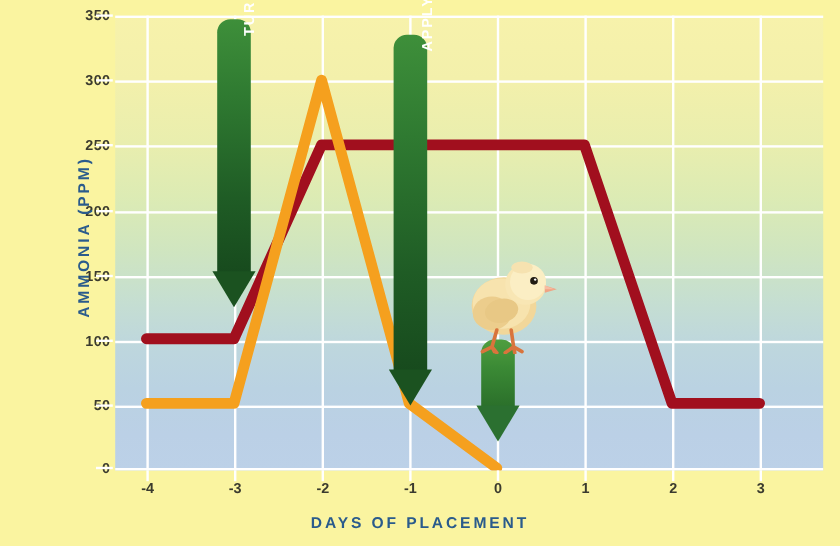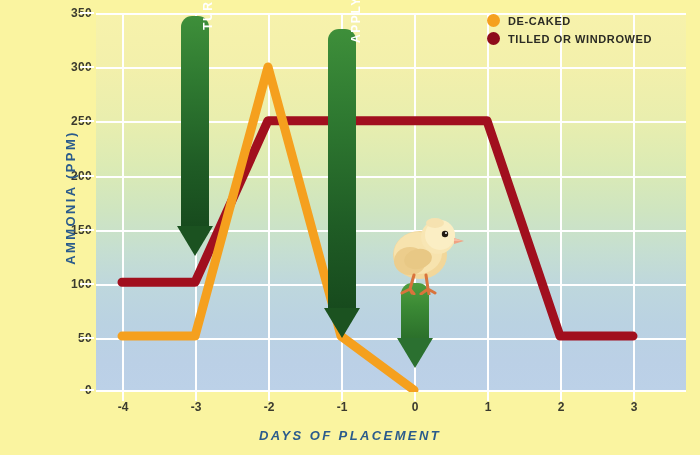--- a/index.html
+++ b/index.html
@@ -63,21 +63,20 @@
     letter-spacing:2.4px;
     color:#2a5b8c;
   }
   .axis-title-x{
     position:absolute;
     left:0;right:0;top:428px;
     text-align:center;
     font-size:13px;font-weight:bold;
     letter-spacing:2.4px;
     color:#2a5b8c;
-    font-style:italic;
   }
 
   
   .legend{
     position:absolute;left:487px;top:14px;
     display:flex;flex-direction:column;gap:5px;
   }
   .legend-row{display:flex;align-items:center;gap:8px;}
   .legend-dot{width:13px;height:13px;border-radius:50%;display:block;}
   .legend-text{font-size:11px;font-weight:bold;color:#2b2b24;letter-spacing:.6px;}
@@ -238,24 +237,14 @@
     <span class="xtick-mark" style="left:560px;"></span>
     <span class="xlab" style="left:561px;">2</span>
 
     <span class="xtick-mark" style="left:633px;"></span>
     <span class="xlab" style="left:634px;">3</span>
   </div>
 
   <div class="axis-title-y">AMMONIA (PPM)</div>
   <div class="axis-title-x">DAYS OF PLACEMENT</div>
 
-  <div class="legend">
-    <div class="legend-row">
-      <span class="legend-dot" id="legend-dot-0" style="background: rgb(245, 160, 30);"></span>
-      <span class="legend-text">DE-CAKED</span>
-    </div>
-    <div class="legend-row">
-      <span class="legend-dot" id="legend-dot-1" style="background: rgb(142, 12, 27);"></span>
-      <span class="legend-text">TILLED OR WINDROWED</span>
-    </div>
-  </div>
 
 </div>
 
 </body></html>

